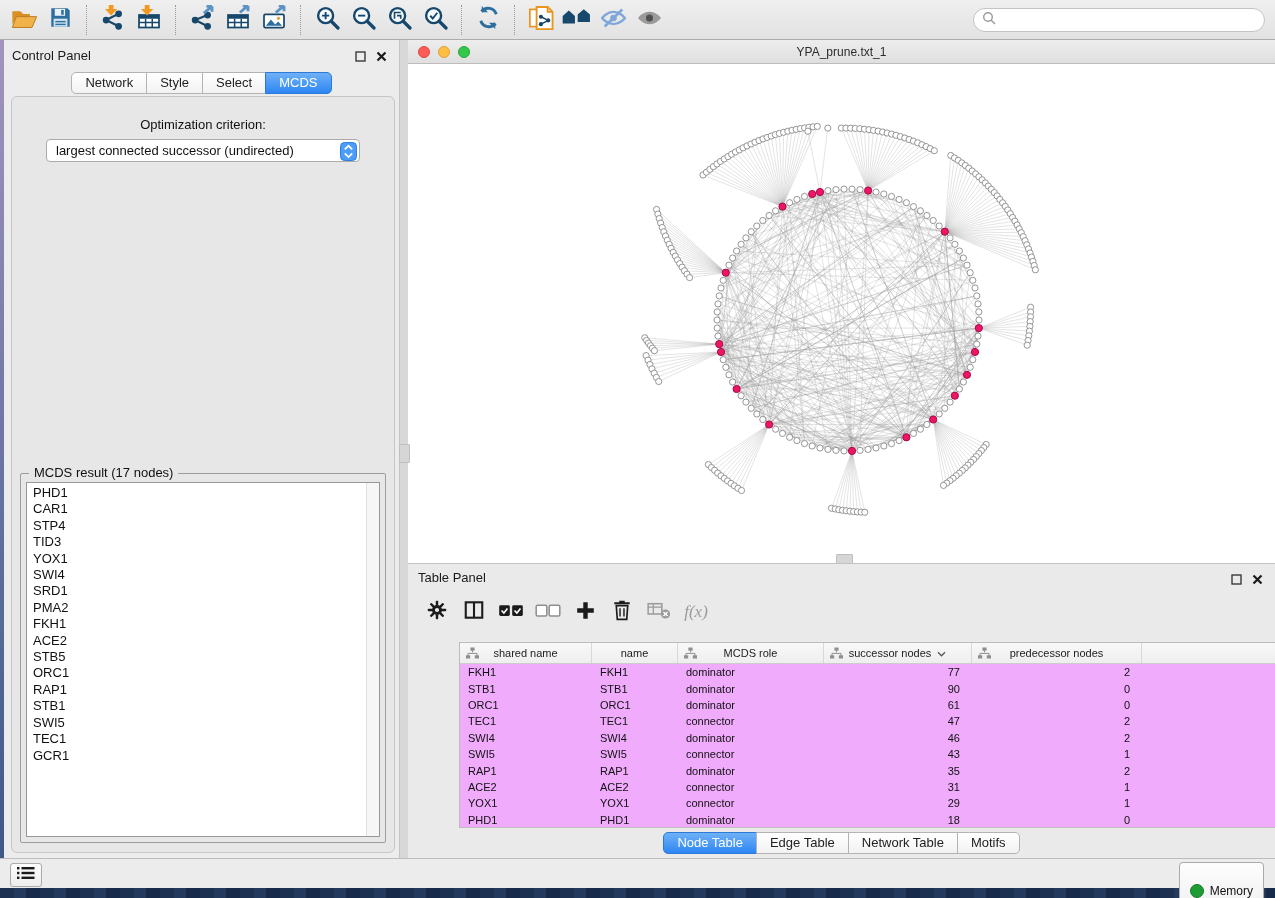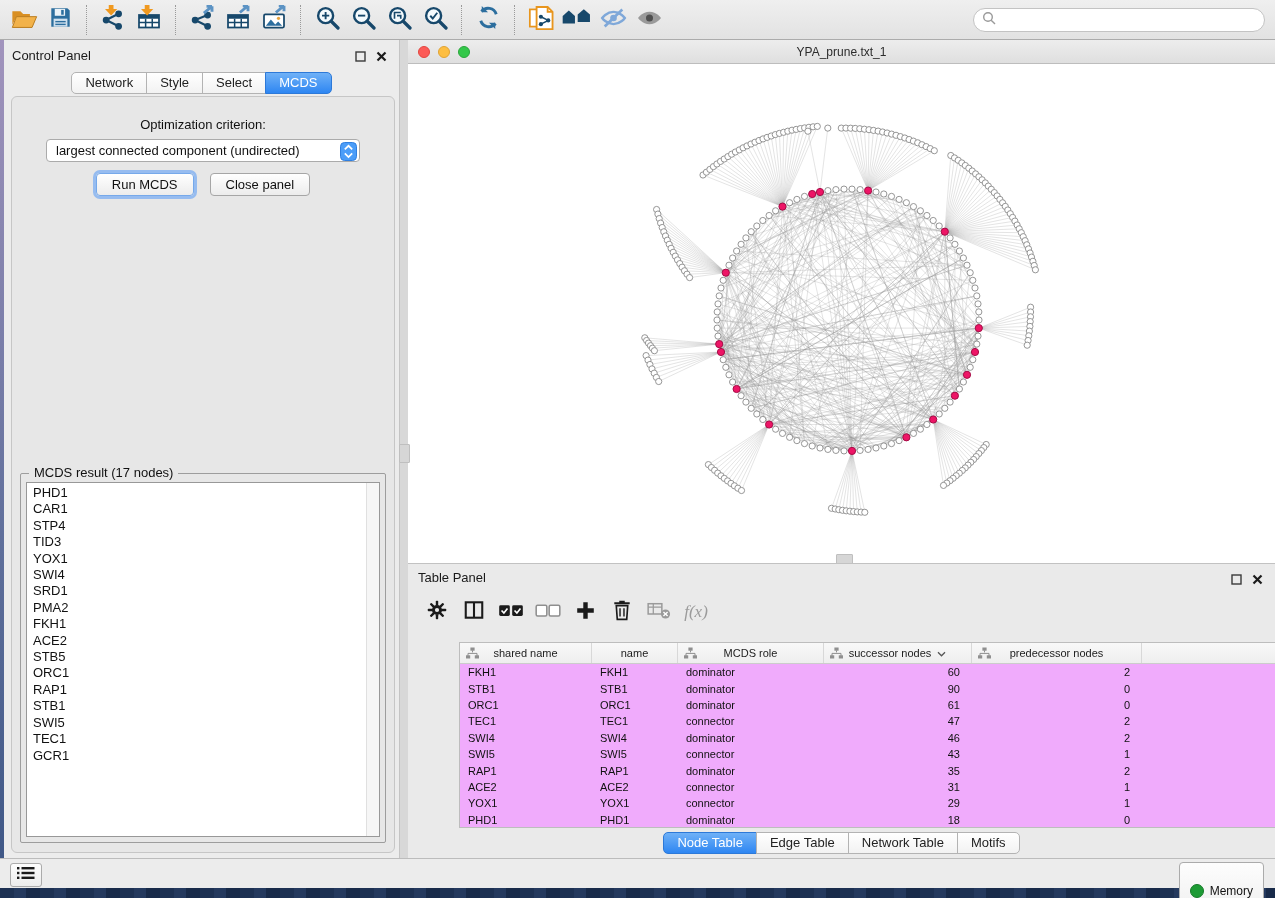--- a/index.html
+++ b/index.html
@@ -250,32 +250,28 @@
   </div>
   <div id="cp-tabs" class="abs seg">
       <div class="tab">Network</div>
       <div class="tab">Style</div>
       <div class="tab">Select</div>
       <div class="tab sel">MCDS</div>
     </div>
   <div id="cp-box" class="abs">
     <div id="opt-label" class="abs">Optimization criterion:</div>
     <div id="criterion-select" class="abs">
-      <span>largest connected component (undirected)</span>
+      <span>largest connected successor (undirected)</span>
       <span class="stepper">
         <svg width="17" height="19" viewBox="0 0 17 19">
             <rect x="0.5" y="0.5" width="16" height="18" rx="4" fill="#4b9df8" stroke="#2f7fe0"></rect>
             <path d="M4.8 7.4L8.5 3.8 12.2 7.4" stroke="#fff" stroke-width="1.7" fill="none"></path>
             <path d="M4.8 11.4L8.5 15 12.2 11.4" stroke="#fff" stroke-width="1.7" fill="none"></path>
           </svg>
       </span>
-    </div>
-    <div id="cp-buttons" class="abs">
-      <button class="mac-btn focus-ring">Run MCDS</button>
-      <button class="mac-btn">Close panel</button>
     </div>
     <div id="result-group" class="abs">
       <div id="result-legend">MCDS result (17 nodes)</div>
       <div id="result-list">
         <div id="result-items">
             <div>PHD1</div>
             <div>CAR1</div>
             <div>STP4</div>
             <div>TID3</div>
             <div>YOX1</div>
@@ -1272,21 +1268,21 @@
               </g>
             </svg></span>
           <span>predecessor nodes</span>
         </div>
       </div>
     <div id="tbody">
         <div class="trow">
           <div class="td" style="width: 132px;">FKH1</div>
           <div class="td" style="width: 86px;">FKH1</div>
           <div class="td" style="width: 146px;">dominator</div>
-          <div class="td num" style="width: 148px; padding-right: 12px;">60</div>
+          <div class="td num" style="width: 148px; padding-right: 12px;">77</div>
           <div class="td num" style="width: 170px; padding-right: 12px;">2</div>
         </div>
         <div class="trow">
           <div class="td" style="width: 132px;">STB1</div>
           <div class="td" style="width: 86px;">STB1</div>
           <div class="td" style="width: 146px;">dominator</div>
           <div class="td num" style="width: 148px; padding-right: 12px;">90</div>
           <div class="td num" style="width: 170px; padding-right: 12px;">0</div>
         </div>
         <div class="trow">

